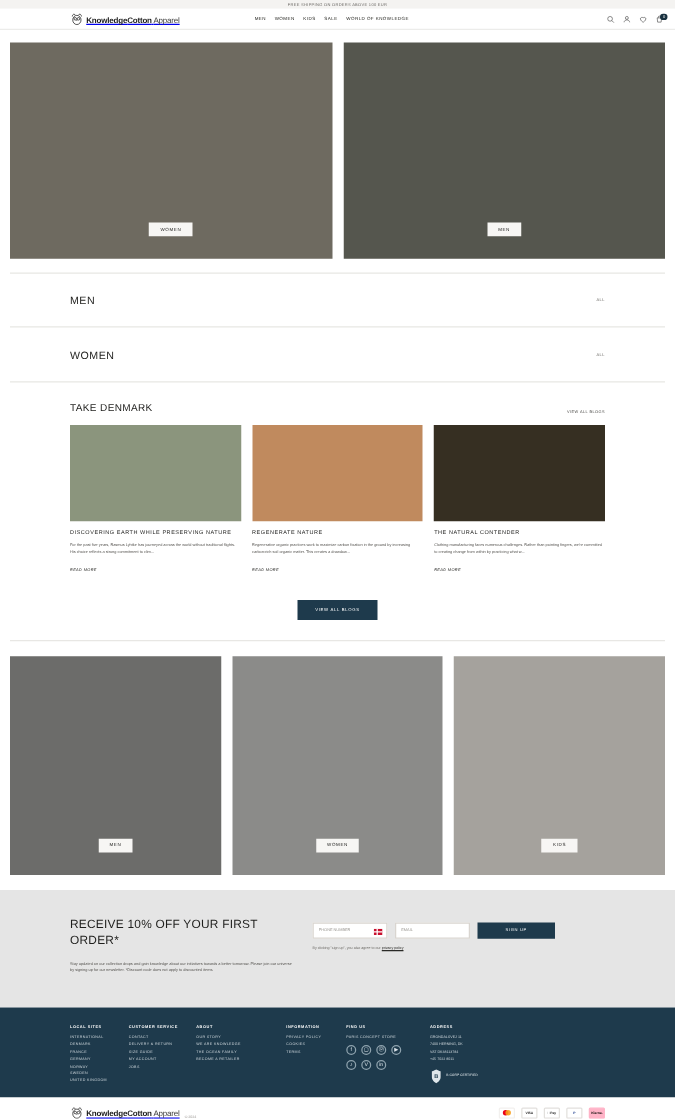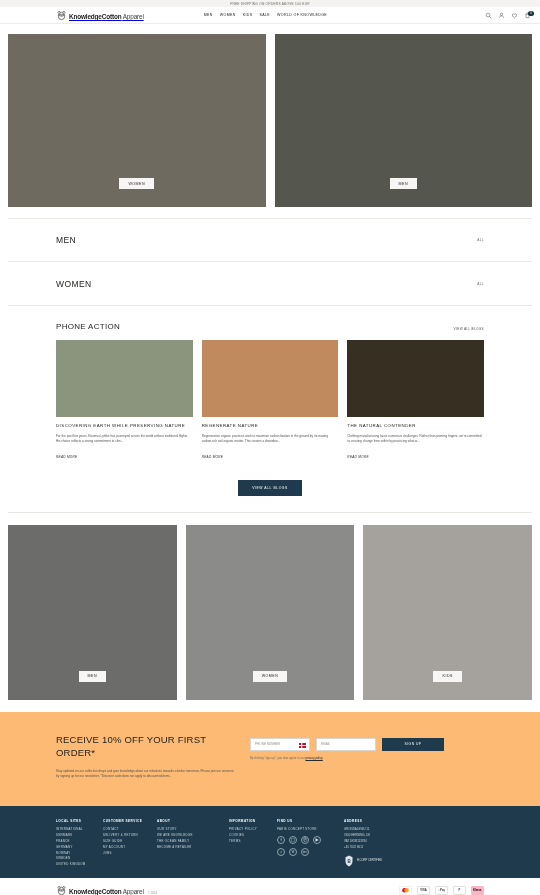--- a/index.html
+++ b/index.html
@@ -125,21 +125,21 @@
     flex: 1; height: 175px;
     display: flex; align-items: flex-end; justify-content: center;
     padding-bottom: 18px;
   }
   .cat-tile.g1 { background: #6c6c6a; }
   .cat-tile.g2 { background: #8b8b89; }
   .cat-tile.g3 { background: #a5a29d; }
 
   
   .newsletter {
-    margin-top: 12px; background: #fdba74;
+    margin-top: 12px; background: #e5e5e5;
     padding: 22px 36px 26px 56px;
     display: flex; gap: 14px;
   }
   .nl-left { width: 180px; }
   .nl-title { font-size: 9.5px; line-height: 1.35; color: #1e1e1c; letter-spacing: .2px; }
   .nl-desc { margin-top: 9px; font-size: 3.1px; line-height: 1.9; color: #55534f; }
   .nl-right { flex: 1; padding-top: 4px; }
   .nl-fields { display: flex; gap: 6px; align-items: stretch; }
   .field {
     height: 13px; background: #ffffff; border: 1px solid #d9d5d0;
@@ -277,21 +277,21 @@
     <span class="gender-all">ALL</span>
   </div>
   <div class="gender-row">
     <span class="gender-title">WOMEN</span>
     <span class="gender-all">ALL</span>
   </div>
 </div>
 
 <div class="take-action">
   <div class="ta-head">
-    <span class="ta-title">PHONE ACTION</span>
+    <span class="ta-title">TAKE DENMARK</span>
     <a class="ta-link" href="#">VIEW ALL BLOGS</a>
   </div>
 
   <div class="cards">
     <div class="card">
       <div class="card-img c1"></div>
       <div class="card-title">DISCOVERING EARTH WHILE PRESERVING NATURE</div>
       <div class="card-body">For the past five years, Rasmus Lyhtke has journeyed across the world without traditional flights. His choice reflects a strong commitment to clim...</div>
       <a class="card-more" href="#">READ MORE</a>
     </div>

